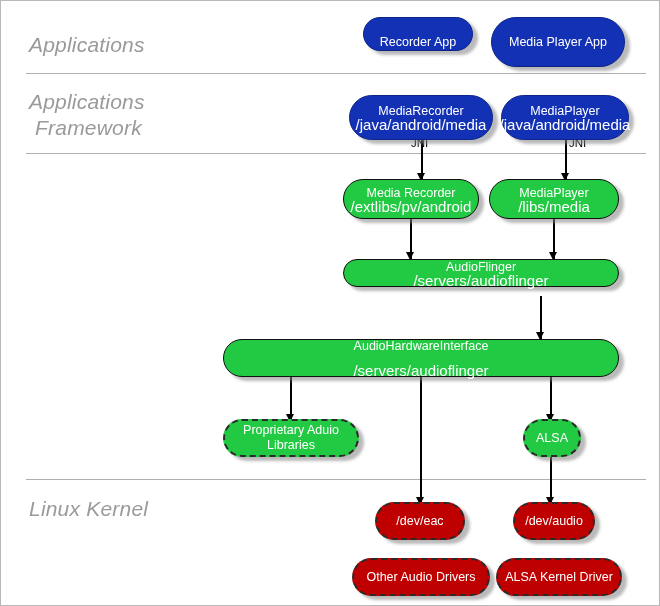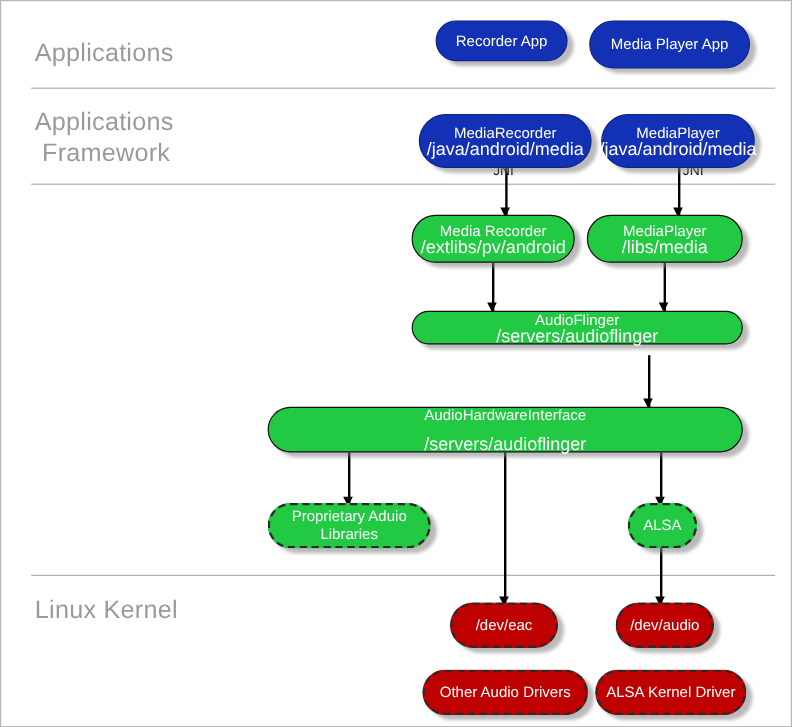--- a/index.html
+++ b/index.html
@@ -26,20 +26,21 @@
     height: 1px;
     background: #b0b0b0;
   }
   .layer-label {
     position: absolute;
     color: #9a9a9a;
     font-size: 21px;
     line-height: 26px;
     white-space: pre;
     letter-spacing: 0.2px;
+    font-style: italic;
   }
   .node {
     position: absolute;
     box-sizing: border-box;
     display: flex;
     flex-direction: column;
     align-items: center;
     justify-content: center;
     border-radius: 999px;
     color: #ffffff;
@@ -129,25 +130,25 @@
 
   <div class="conn" style="left:419px; top:376px; height:128px;"></div>
   <div class="arrowhead" style="left:414.5px; top:496px;"></div>
 
   <div class="conn" style="left:549px; top:376px; height:46px;"></div>
   <div class="arrowhead" style="left:544.5px; top:413px;"></div>
 
   <div class="conn" style="left:549px; top:455px; height:49px;"></div>
   <div class="arrowhead" style="left:544.5px; top:496px;"></div>
 
-  <div class="node blue" style="left:362px; top:16px; width:110px; height:34px;">
+  <div class="node blue" style="left:362px; top:16px; width:110px; height:34px;justify-content:flex-end;">
     <div class="title">Recorder App</div>
   </div>
 
-  <div class="node blue" style="left:490px; top:16px; width:134px; height:40px;">
+  <div class="node blue" style="left:490px; top:16px; width:134px; height:50px;">
     <div class="title">Media Player App</div>
   </div>
 
   <div class="node blue" style="left:348px; top:94px; width:144px; height:45px;">
     <div class="title">MediaRecorder</div>
     <div class="sub">/java/android/media</div>
   </div>
 
   <div class="node blue" style="left:500px; top:94px; width:128px; height:45px;">
     <div class="title">MediaPlayer</div>

